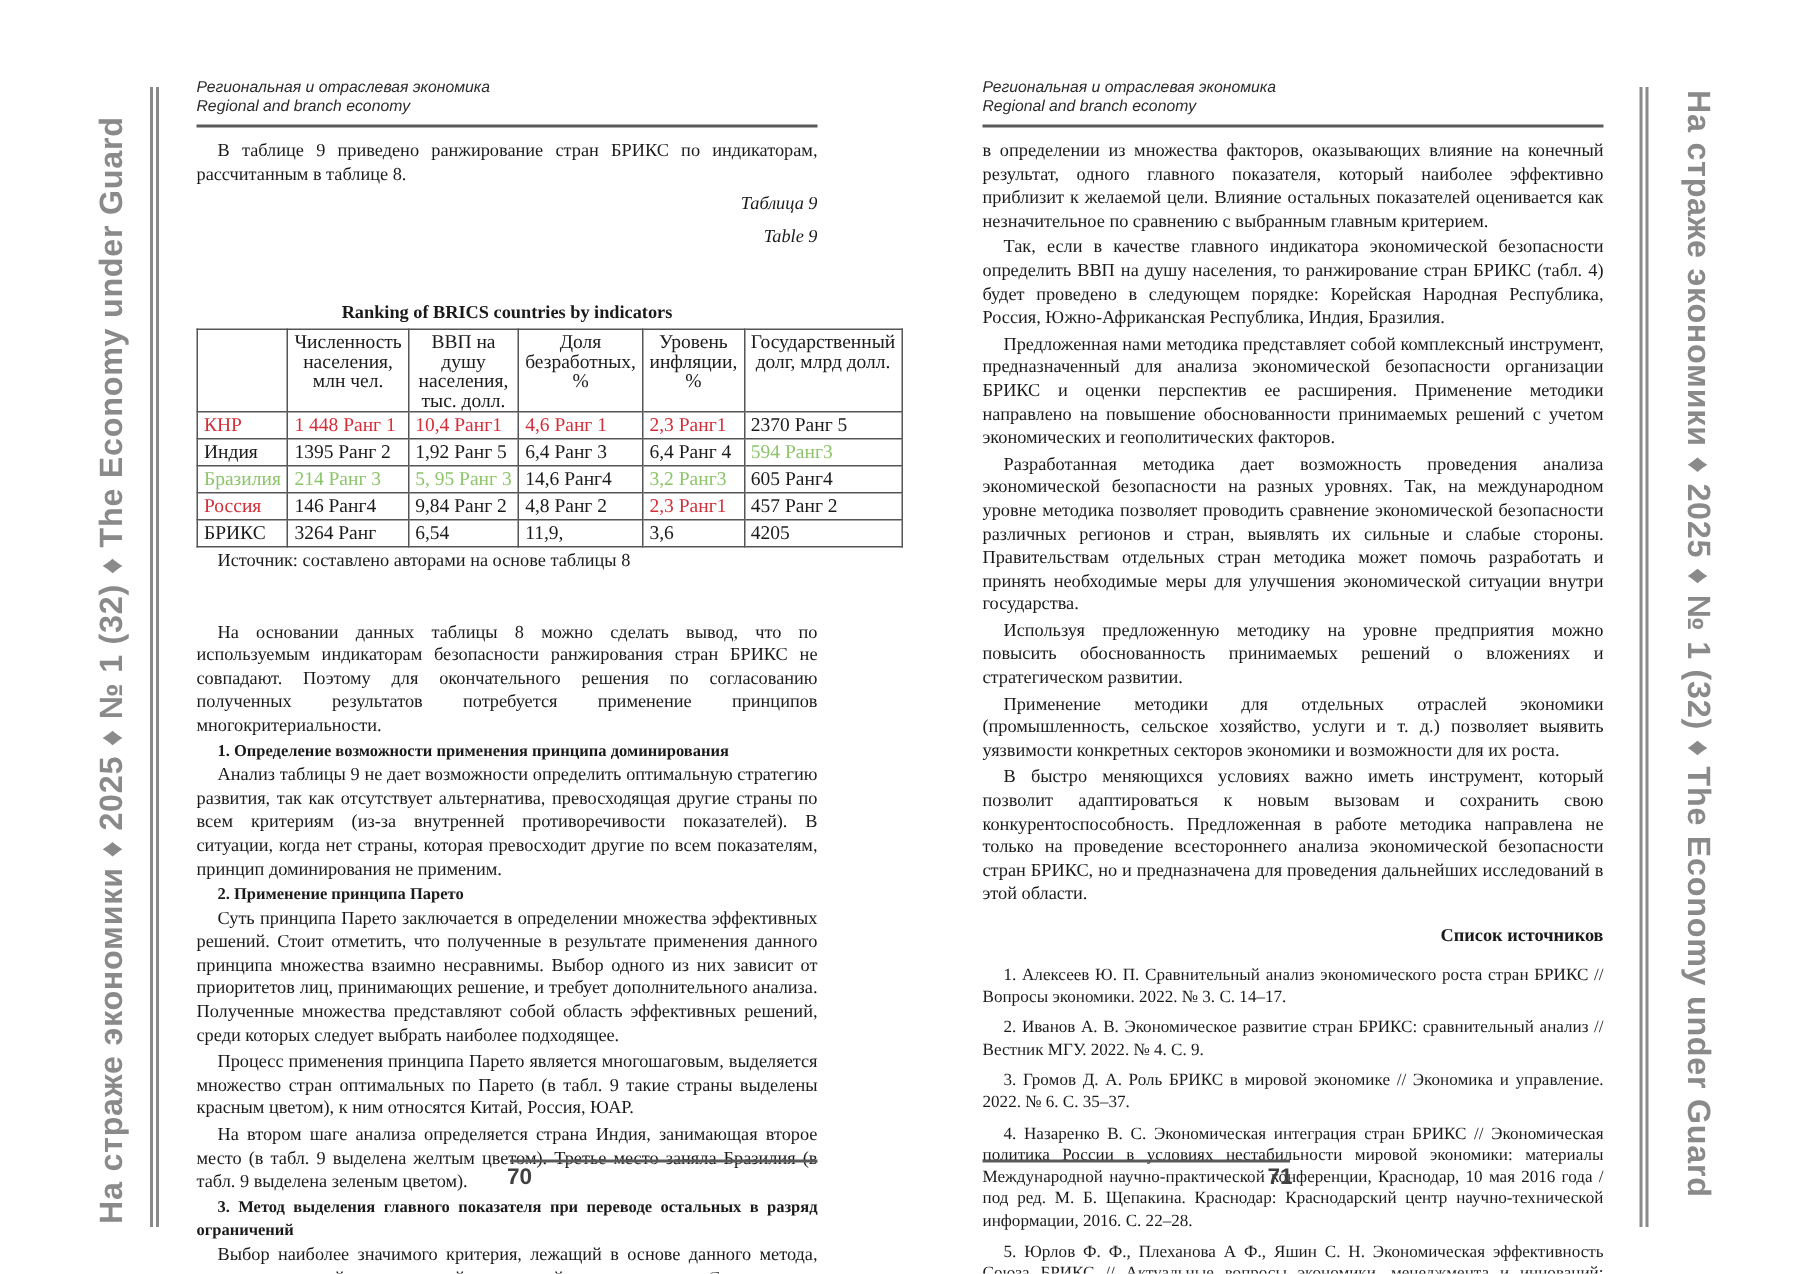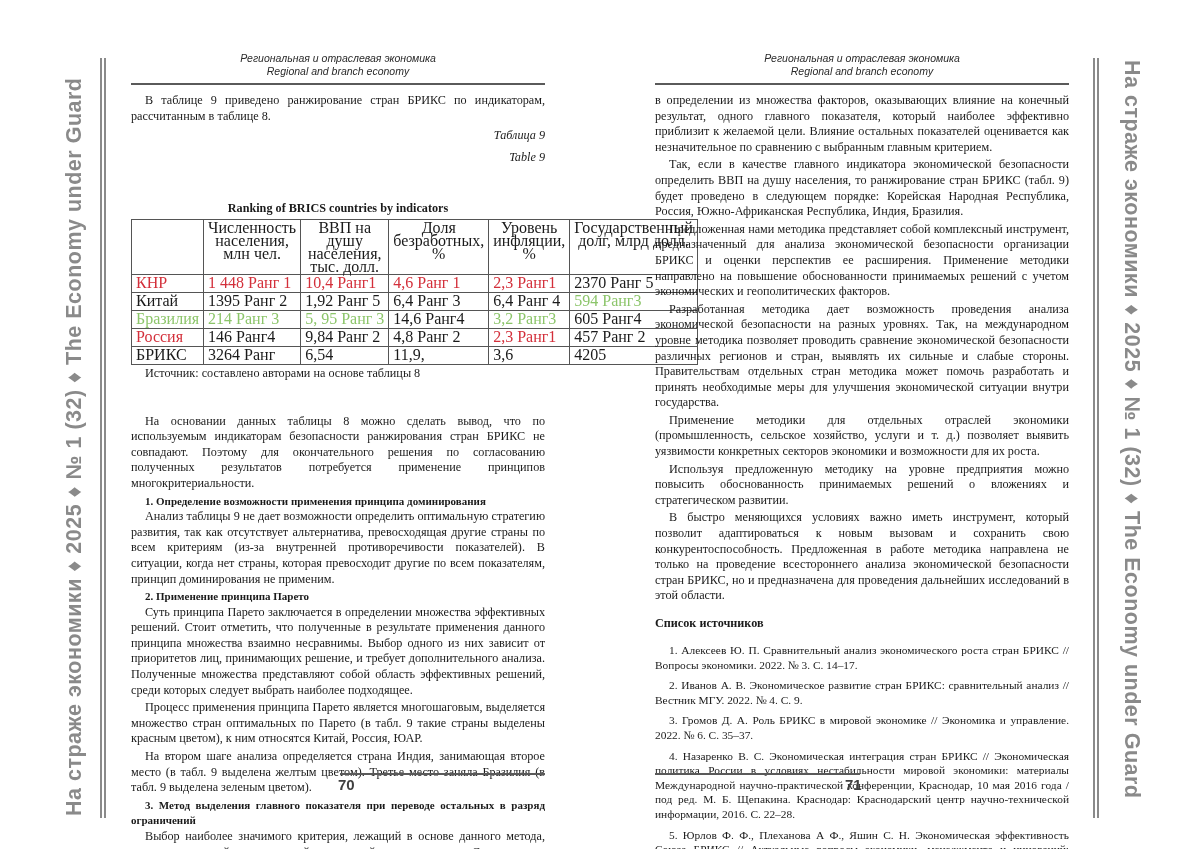--- a/index.html
+++ b/index.html
@@ -10,39 +10,39 @@
   .spine-left { left: 52px; }
   .spine-left .spine-text { transform: rotate(-90deg); transform-origin: left top; left: 10px; top: 756px; }
   .spine-right { left: 1110px; }
   .spine-right .spine-text { transform: rotate(90deg); transform-origin: left top; left: 34px; top: 0px; }
   .rule-double { position: absolute; top: 58px; height: 760px; width: 2px; background: #8a8a8a; }
 
   .page { position: absolute; top: 52px; width: 414px; }
   .page-left { left: 131px; }
   .page-right { left: 655px; }
 
-  .running-head { text-align: center; font-family: "Liberation Sans", sans-serif; font-style: italic; font-size: 10.5px; line-height: 13px; color: #2a2a2a; padding-bottom: 5px; border-bottom: 2px solid #5a5a5a; }
+  .running-head { text-align: left; font-family: "Liberation Sans", sans-serif; font-style: italic; font-size: 10.5px; line-height: 13px; color: #2a2a2a; padding-bottom: 5px; border-bottom: 2px solid #5a5a5a; }
 
   .body-text { font-size: 12.2px; line-height: 15.6px; text-align: justify; margin-top: 8px; }
   .body-text p { margin: 0 0 2px 0; text-indent: 14px; }
   .body-text p.noindent { text-indent: 0; }
   .body-text h4 { margin: 0; font-size: 11px; text-indent: 14px; font-weight: bold; }
   .right-align { text-align: right; font-style: italic; margin: 4px 0 6px 0; }
   .center-bold { text-align: center; font-weight: bold; margin: 4px 0 6px 0; }
 
-  table.rank { border-collapse: collapse; width: 100%; font-size: 16px; line-height: 13px; }
+  table.rank { border-collapse: collapse; width: 100%; font-size: 13px; line-height: 13px; }
   table.rank th, table.rank td { border: 1px solid #555; padding: 1px 4px; vertical-align: top; }
   table.rank th { font-weight: normal; text-align: center; height: 44px; }
   table.rank td { white-space: nowrap; height: 15px; }
   .c-red { color: #d32f3a; }
   .c-green { color: #8cc56a; }
 
   .refs { font-size: 11.4px; line-height: 14.6px; }
   .refs p { margin: 0 0 6px 0; text-indent: 14px; text-align: justify; }
-  .refs-title { text-align: left; font-weight: bold; font-size: 12.2px; margin: 12px 0 12px 0; }
+  .refs-title { text-align: right; font-weight: bold; font-size: 12.2px; margin: 12px 0 12px 0; }
 
   .footer-rule { position: absolute; top: 773px; height: 2px; background: #5a5a5a; }
   .page-num { position: absolute; top: 776px; font-family: "Liberation Sans", sans-serif; font-weight: bold; font-size: 15px; color: #404040; }
 </style>
 </head>
 <body>
 
 <div class="spine spine-left">
   <div class="spine-text">На страже экономики ♦ 2025 ♦ № 1 (32) ♦ The Economy under Guard</div>
 </div>
@@ -80,21 +80,21 @@
       <tbody id="rank-body">
           <tr>
             <td class="c-red">КНР</td>
             <td class="c-red">1 448 Ранг 1</td>
             <td class="c-red">10,4 Ранг1</td>
             <td class="c-red">4,6 Ранг 1</td>
             <td class="c-red">2,3 Ранг1</td>
             <td>2370 Ранг 5</td>
           </tr>
           <tr>
-            <td>Китай</td>
+            <td>Индия</td>
             <td>1395 Ранг 2</td>
             <td>1,92 Ранг 5</td>
             <td>6,4 Ранг 3</td>
             <td>6,4 Ранг 4</td>
             <td class="c-green">594 Ранг3</td>
           </tr>
           <tr>
             <td class="c-green">Бразилия</td>
             <td class="c-green">214 Ранг 3</td>
             <td class="c-green">5, 95 Ранг 3</td>
@@ -136,25 +136,25 @@
 <div class="footer-rule" style="left:340px; width:205px;"></div>
 <div class="page-num" style="left:338px;">70</div>
 
 <div class="page page-right">
   <div class="running-head">
     <div>Региональная и отраслевая экономика</div>
     <div>Regional and branch economy</div>
   </div>
   <div class="body-text">
     <p class="noindent">в определении из множества факторов, оказывающих влияние на конечный результат, одного главного показателя, который наиболее эффективно приблизит к желаемой цели. Влияние остальных показателей оценивается как незначительное по сравнению с выбранным главным критерием.</p>
-    <p>Так, если в качестве главного индикатора экономической безопасности определить ВВП на душу населения, то ранжирование стран БРИКС (табл. 9) будет проведено в следующем порядке: Корейская Народная Республика, Россия, Южно-Африканская Республика, Индия, Бразилия.</p>
+    <p>Так, если в качестве главного индикатора экономической безопасности определить ВВП на душу населения, то ранжирование стран БРИКС (табл. 4) будет проведено в следующем порядке: Корейская Народная Республика, Россия, Южно-Африканская Республика, Индия, Бразилия.</p>
     <p>Предложенная нами методика представляет собой комплексный инструмент, предназначенный для анализа экономической безопасности организации БРИКС и оценки перспектив ее расширения. Применение методики направлено на повышение обоснованности принимаемых решений с учетом экономических и геополитических факторов.</p>
     <p>Разработанная методика дает возможность проведения анализа экономической безопасности на разных уровнях. Так, на международном уровне методика позволяет проводить сравнение экономической безопасности различных регионов и стран, выявлять их сильные и слабые стороны. Правительствам отдельных стран методика может помочь разработать и принять необходимые меры для улучшения экономической ситуации внутри государства.</p>
+    <p>Используя предложенную методику на уровне предприятия можно повысить обоснованность принимаемых решений о вложениях и стратегическом развитии.</p>
     <p>Применение методики для отдельных отраслей экономики (промышленность, сельское хозяйство, услуги и т. д.) позволяет выявить уязвимости конкретных секторов экономики и возможности для их роста.</p>
-    <p>Используя предложенную методику на уровне предприятия можно повысить обоснованность принимаемых решений о вложениях и стратегическом развитии.</p>
     <p>В быстро меняющихся условиях важно иметь инструмент, который позволит адаптироваться к новым вызовам и сохранить свою конкурентоспособность. Предложенная в работе методика направлена не только на проведение всестороннего анализа экономической безопасности стран БРИКС, но и предназначена для проведения дальнейших исследований в этой области.</p>
   </div>
   <div class="refs-title">Список источников</div>
   <div class="refs">
     <p>1. Алексеев Ю. П. Сравнительный анализ экономического роста стран БРИКС // Вопросы экономики. 2022. № 3. С. 14–17.</p>
     <p>2. Иванов А. В. Экономическое развитие стран БРИКС: сравнительный анализ // Вестник МГУ. 2022. № 4. С. 9.</p>
     <p>3. Громов Д. А. Роль БРИКС в мировой экономике // Экономика и управление. 2022. № 6. С. 35–37.</p>
     <p>4. Назаренко В. С. Экономическая интеграция стран БРИКС // Экономическая политика России в условиях нестабильности мировой экономики: материалы Международной научно-практической конференции, Краснодар, 10 мая 2016 года / под ред. М. Б. Щепакина. Краснодар: Краснодарский центр научно-технической информации, 2016. С. 22–28.</p>
     <p>5. Юрлов Ф. Ф., Плеханова А Ф., Яшин С. Н. Экономическая эффективность Союза БРИКС // Актуальные вопросы экономики, менеджмента и инноваций: материалы Международной научно-практической конференции ученых, специалистов, преподавателей вузов, аспирантов, студентов, Нижний Новгород, 23 ноября 2023 года.</p>
   </div>

